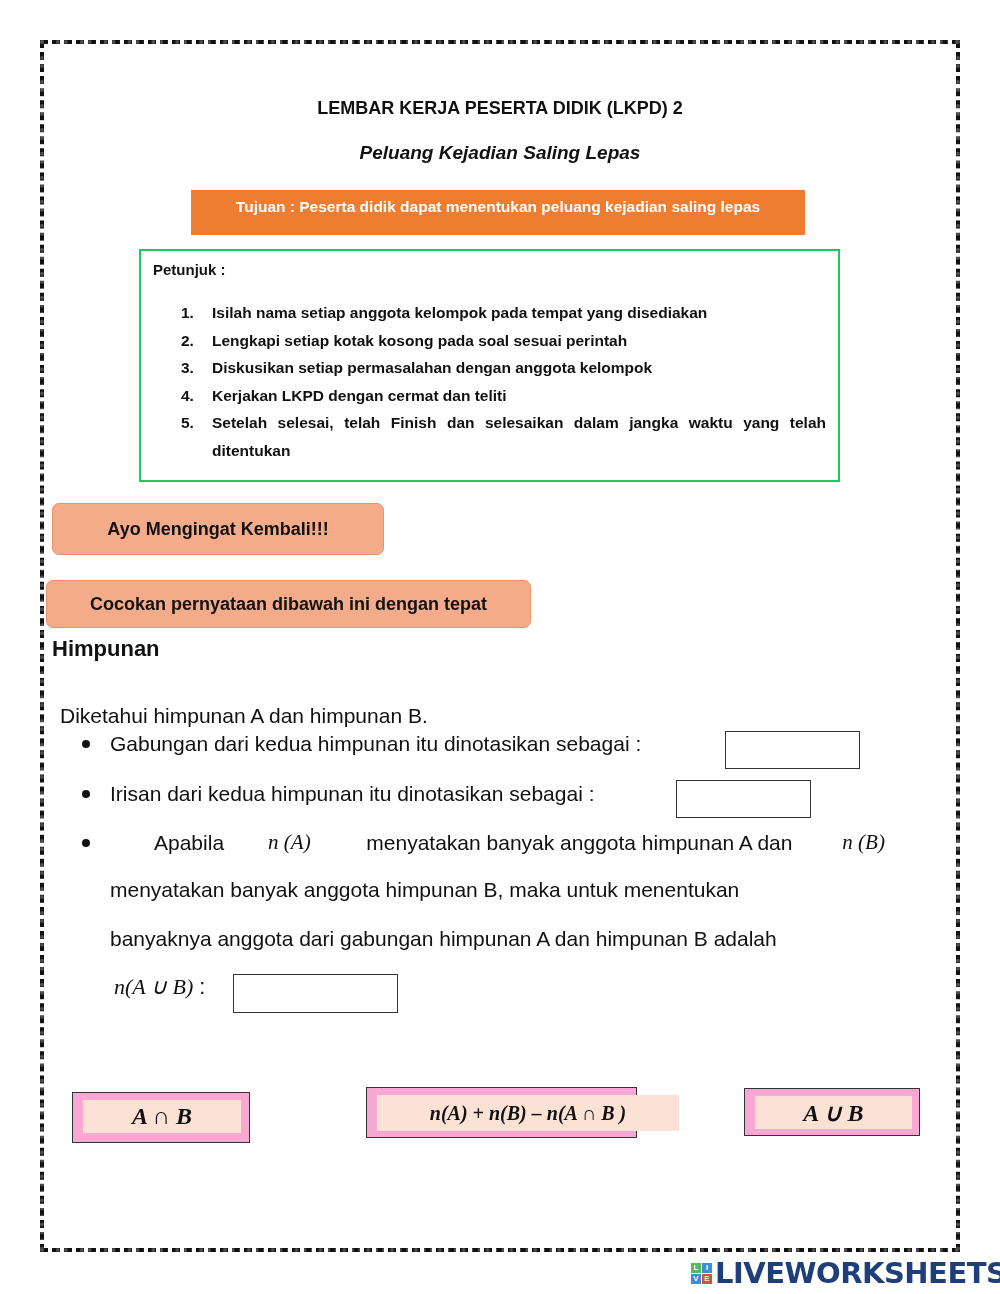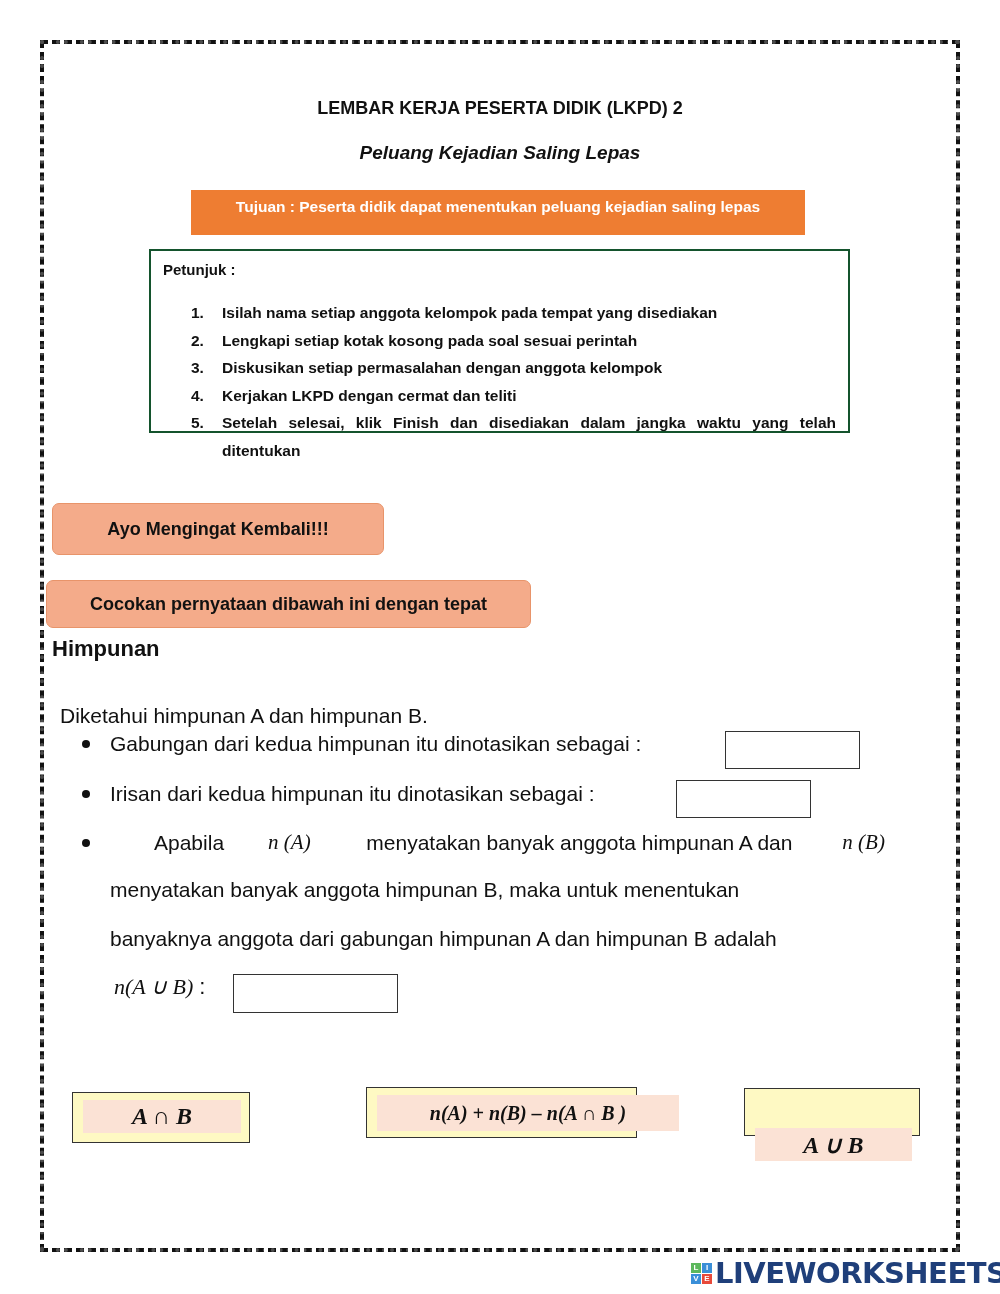--- a/index.html
+++ b/index.html
@@ -10,22 +10,22 @@
   .frame::before { content:""; position:absolute; inset:-4px;
            border:4px dotted #fff; opacity:0.25; pointer-events:none; }
   .title { position:absolute; left:0; width:1000px; top:98px; text-align:center;
            font-weight:bold; font-size:18px; }
   .subtitle { position:absolute; left:0; width:1000px; top:142px; text-align:center;
            font-weight:bold; font-style:italic; font-size:19px; }
   .goal { position:absolute; left:191px; top:190px; width:614px; height:45px;
           background:#ee7d32; color:#fff; font-weight:bold; font-size:15.5px;
           display:flex; align-items:center; justify-content:center; box-sizing:border-box;
           padding-bottom:12px; }
-  .instructions { position:absolute; left:149px; top:249px; width:701px; height:184px;
-          border:2px solid #14532d; box-sizing:border-box; }
+  .instructions { position:absolute; left:139px; top:249px; width:701px; height:233px;
+          border:2px solid #22c55e; box-sizing:border-box; }
   .instr-head { position:absolute; left:12px; top:10px; font-weight:bold; font-size:15px; }
   .instr-list { position:absolute; left:40px; top:48px; right:12px; margin:0; padding:0;
           list-style:none; font-weight:bold; font-size:15.5px; }
   .instr-list li { display:flex; line-height:27.5px; }
   .instr-list .num { width:31px; flex:none; }
   .instr-list .txt { flex:1; text-align:justify; }
   .pill { position:absolute; background:#f4ab8a; border:1px solid #e8946a;
           border-radius:7px; font-weight:bold; font-size:18px; display:flex;
           align-items:center; justify-content:center; box-sizing:border-box; }
   .pill1 { left:52px; top:503px; width:332px; height:52px; }
@@ -37,30 +37,30 @@
           display:inline-block; margin-right:20px; }
   .b1 { top:732px; } .b2 { top:782px; } .b3 { top:830px;gap:44px; }
   .cont { position:absolute; left:110px; font-size:21px; }
   .c1 { top:878px; } .c2 { top:927px; }
   .math { font-family:"Liberation Serif", serif; font-style:italic; }
   .formula-line { position:absolute; left:114px; top:974px; font-size:22px; }
   .blank { position:absolute; border:1.5px solid #333; background:#fff; box-sizing:border-box; }
   .blank1 { left:725px; top:731px; width:135px; height:38px; }
   .blank2 { left:676px; top:780px; width:135px; height:38px; }
   .blank3 { left:233px; top:974px; width:165px; height:39px; }
-  .card { position:absolute; border:1.5px solid #333; background:#fef9c3; box-sizing:border-box; }
+  .card { position:absolute; border:1.5px solid #333; background:#f9a8d4; box-sizing:border-box; }
   .card .inner { position:absolute; background:#fbe2d5; display:flex; align-items:center;
           justify-content:center; font-family:"Liberation Serif", serif;
           font-style:italic; font-weight:bold; font-size:24px; }
   .card1 { left:72px; top:1092px; width:178px; height:51px; }
   .card1 .inner { left:10px; top:7px; width:158px; height:33px; }
   .card2 { left:366px; top:1087px; width:271px; height:51px; }
   .card2 .inner { left:10px; top:7px; width:302px; height:36px; font-size:20px; }
   .card3 { left:744px; top:1088px; width:176px; height:48px; }
-  .card3 .inner { left:10px; top:7px; width:157px; height:33px;margin-top:32px; }
+  .card3 .inner { left:10px; top:7px; width:157px; height:33px; }
   .brand { position:absolute; left:691px; top:1256px; display:flex; align-items:center; }
   .brand .logo { display:grid; grid-template-columns:10px 10px; grid-template-rows:10px 10px;
           gap:1px; margin-right:3px; }
   .brand .logo span { font-size:8px; font-weight:bold; color:#fff; display:flex;
           align-items:center; justify-content:center; }
   .brand .word { font-weight:900; font-size:29px; color:#1f3f7a; letter-spacing:-0.5px;
           font-family:"DejaVu Sans", sans-serif; }
 </style>
 </head>
 <body>
@@ -87,21 +87,21 @@
     <li>
         <span class="num">3.</span>
         <span class="txt">Diskusikan setiap permasalahan dengan anggota kelompok</span>
       </li>
     <li>
         <span class="num">4.</span>
         <span class="txt">Kerjakan LKPD dengan cermat dan teliti</span>
       </li>
     <li>
         <span class="num">5.</span>
-        <span class="txt">Setelah selesai, klik Finish dan disediakan dalam jangka waktu yang telah ditentukan</span>
+        <span class="txt">Setelah selesai, telah Finish dan selesaikan dalam jangka waktu yang telah ditentukan</span>
       </li>
   </ol>
 </div>
 
 <div class="pill pill1">
   <span>Ayo Mengingat Kembali!!!</span>
 </div>
 <div class="pill pill2">
   <span>Cocokan pernyataan dibawah ini dengan tepat</span>
 </div>

